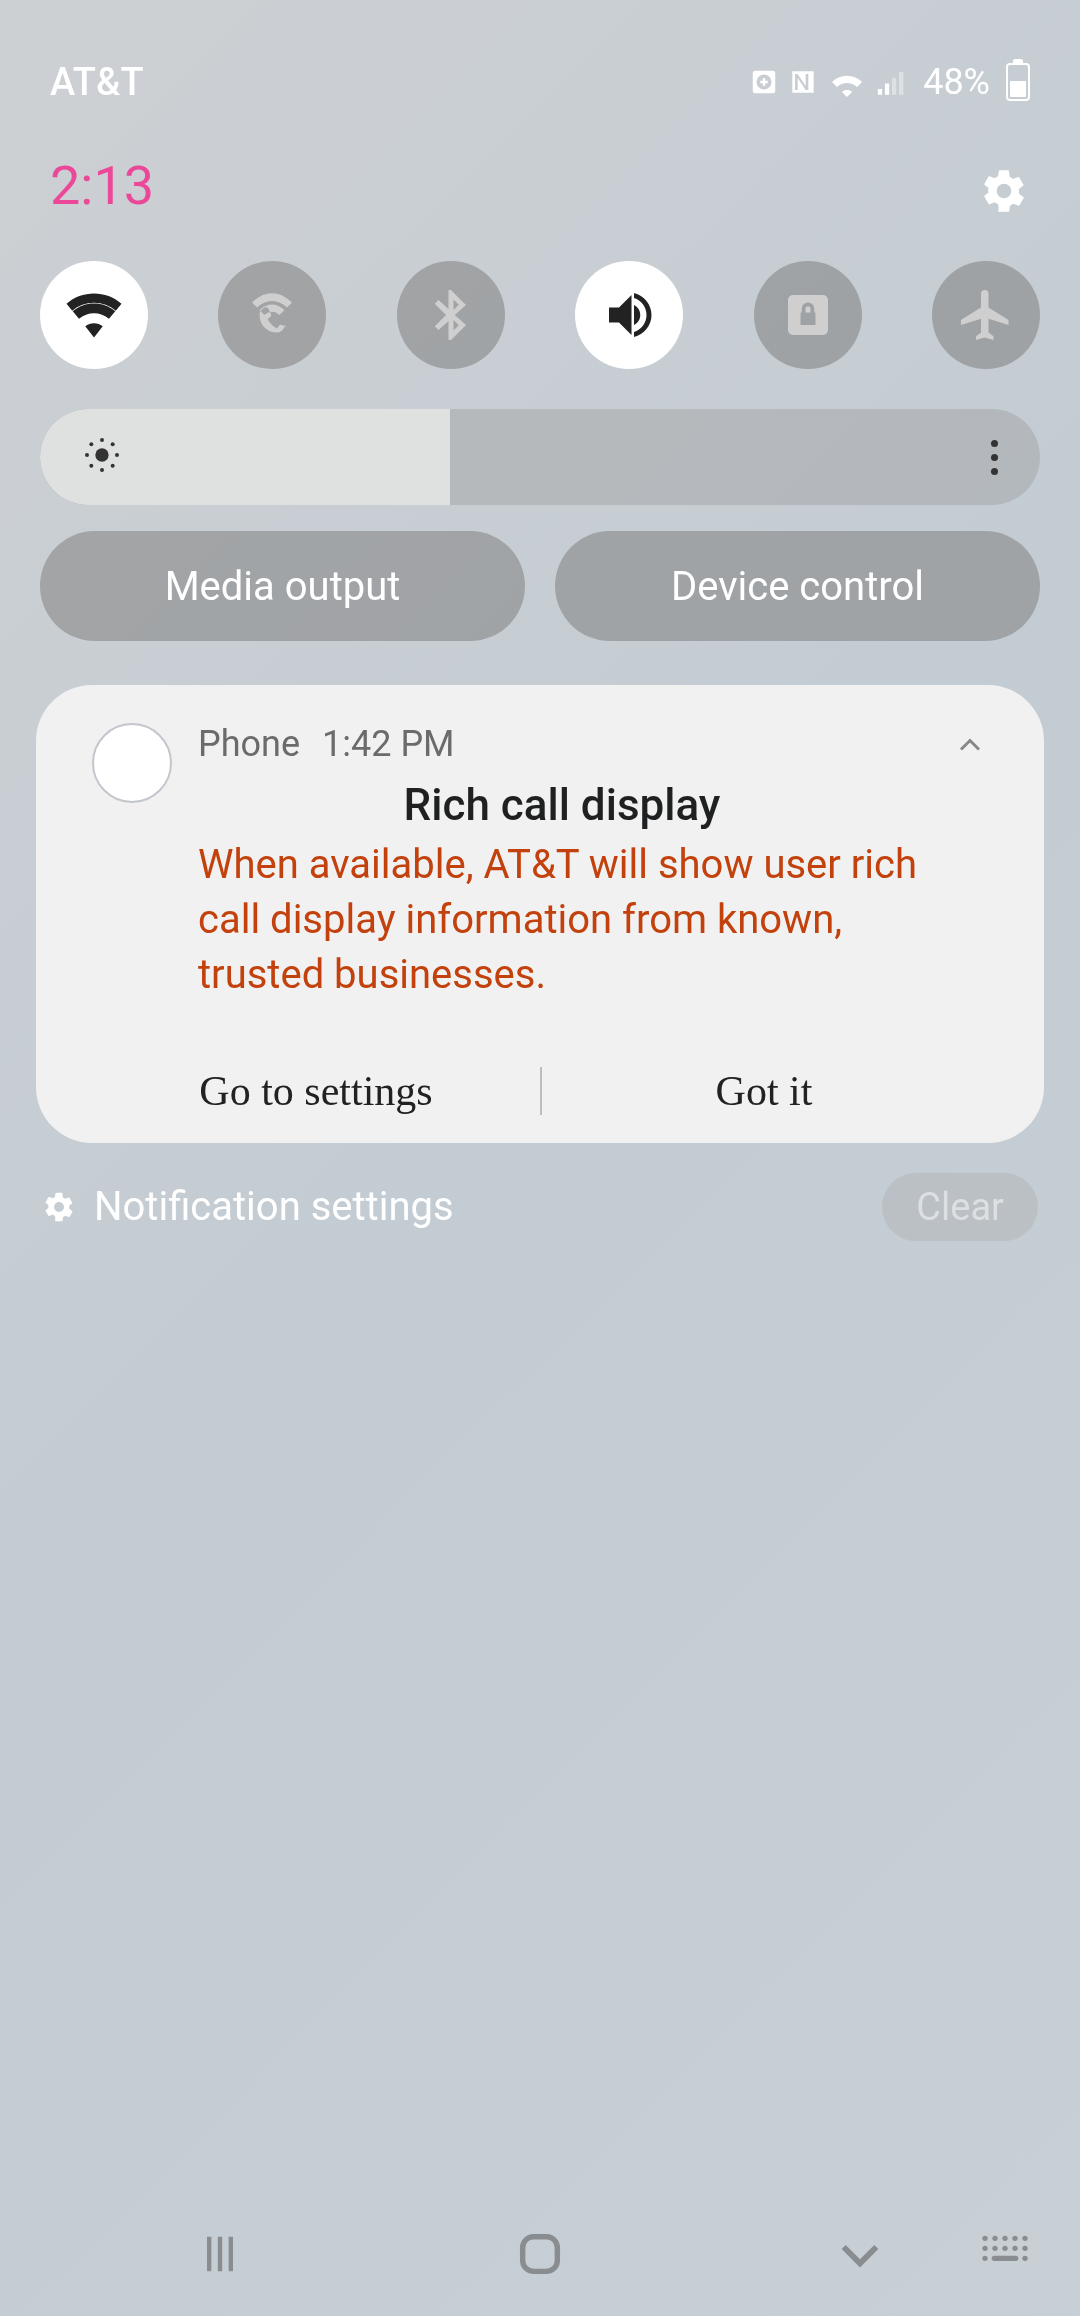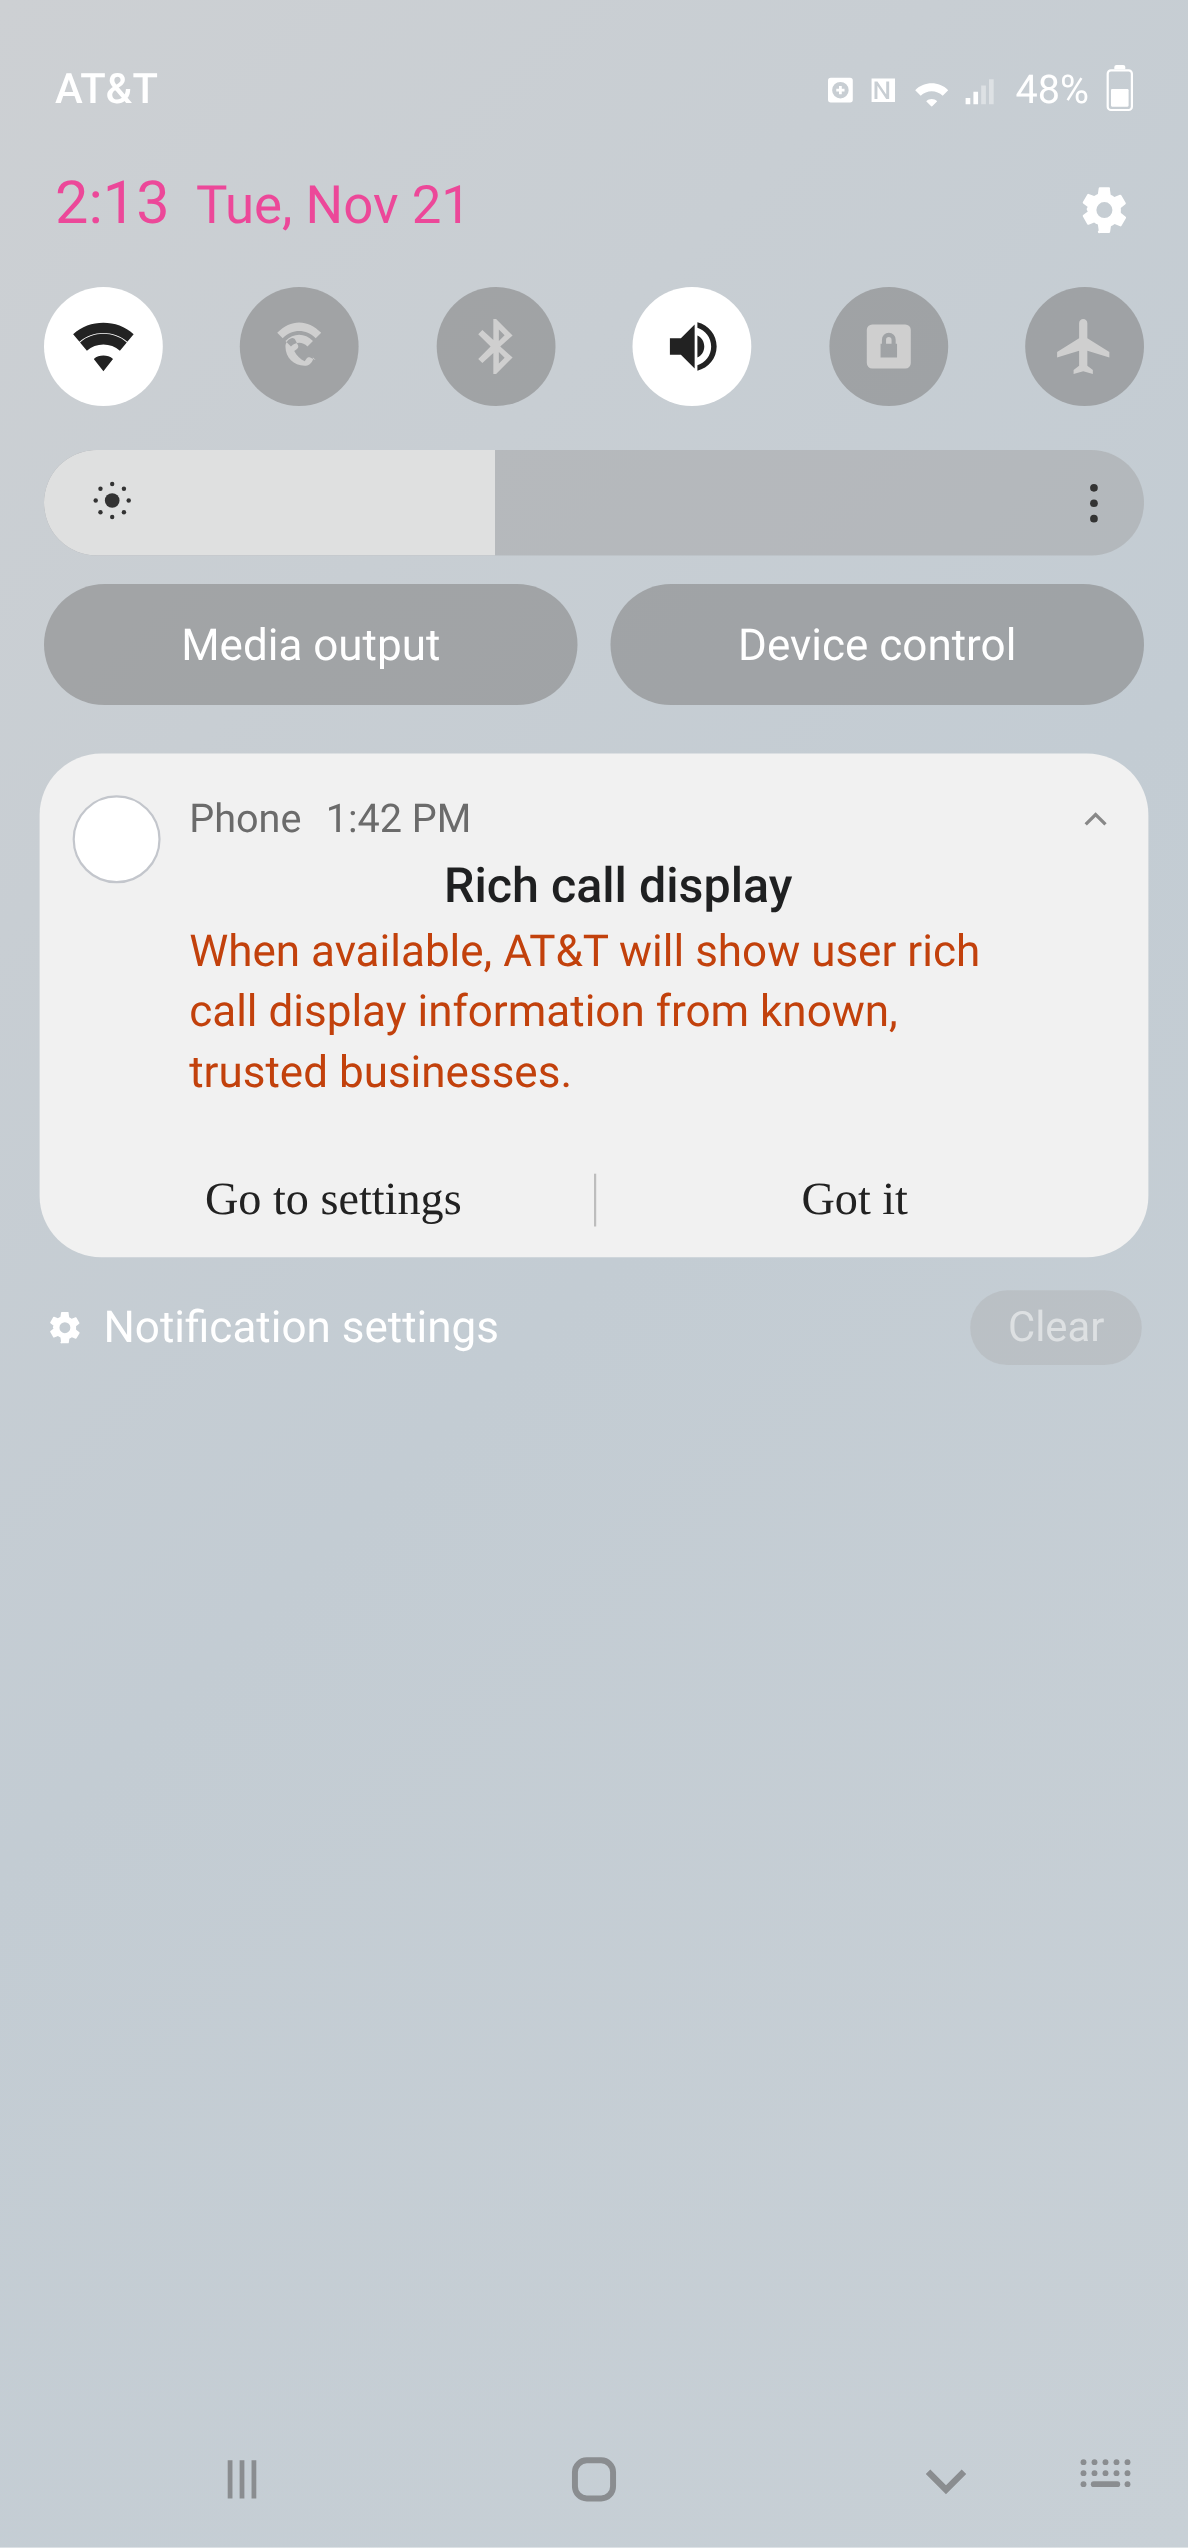--- a/index.html
+++ b/index.html
@@ -90,21 +90,21 @@
     background: rgba(130,130,130,0.55);
     display:flex; align-items:center; justify-content:center;
     color:#fff; font-size:40px; font-weight:400;
   }
 
   
   .notif-card {
     margin: 24px 36px 0;
     background: #f1f1f1;
     border-radius: 56px;
-    padding: 38px 30px 0;
+    padding: 38px 56px 0;
   }
   .notif-head { display:flex; align-items:flex-start; gap:26px; }
   .notif-app-icon { width:80px; height:80px; border:2px solid #c3c6cc; border-radius:40px; background:#fff; flex-shrink:0; }
   .notif-body { flex:1; min-width:0; }
   .notif-meta { display:flex; align-items:center; gap:22px; color:#6b6b6b; font-size:36px; }
   .notif-title { font-size:44px; font-weight:500; color:#1f2021; margin-top:14px;text-align:center; }
   .notif-text { font-size:40px; color:#c2410c; line-height:1.38; margin-top:6px; }
   .notif-collapse { flex-shrink:0; padding-top:4px; }
   .notif-actions { display:flex; margin-top:36px; border-top:0; height:104px; align-items:center; }
   .notif-action { flex:1; text-align:center; font-size:42px; font-weight:500; color:#222; position:relative;font-family:Liberation Serif, serif; }
@@ -157,21 +157,20 @@
     <span class="battery-text">48%</span>
     <span class="battery-icon-wrap">
       <span class="battery-fill" id="battery-fill" style="height: 48%;"></span>
     </span>
   </div>
 </div>
 
 <div class="datetime-row">
   <div class="datetime-left">
     <span class="time-text">2:13</span>
-    <span class="date-text">Tue, Nov 21</span>
   </div>
   <div class="settings-btn">
     <svg width="50" height="50" viewBox="0 0 24 24">
         <path fill="#fff" d="M19.14 12.94a7.07 7.07 0 0 0 .05-.94 7.07 7.07 0 0 0-.05-.94l2.03-1.58a.5.5 0 0 0 .12-.64l-1.92-3.32a.5.5 0 0 0-.61-.22l-2.39.96a7.03 7.03 0 0 0-1.62-.94l-.36-2.54A.5.5 0 0 0 14 2h-4a.5.5 0 0 0-.49.42l-.36 2.54c-.58.24-1.12.55-1.62.94l-2.39-.96a.5.5 0 0 0-.61.22L2.61 8.48a.5.5 0 0 0 .12.64l2.03 1.58c-.3.31-.5.63-.5.94s.2.63.5.94L2.73 14.16a.5.5 0 0 0-.12.64l1.92 3.32c.14.24.42.33.61.22l2.39-.96c.5.39 1.04.7 1.62.94l.36 2.54A.5.5 0 0 0 10 22h4a.5.5 0 0 0 .49-.42l.36-2.54c.58-.24 1.12-.55 1.62-.94l2.39.96c.19.11.47.02.61-.22l1.92-3.32a.5.5 0 0 0-.12-.64l-2.03-1.58zM12 15.5A3.5 3.5 0 1 1 12 8.5a3.5 3.5 0 0 1 0 7z"></path>
       </svg>
   </div>
 </div>
 
 <div class="quick-toggles">
   <div class="qt-btn active">

